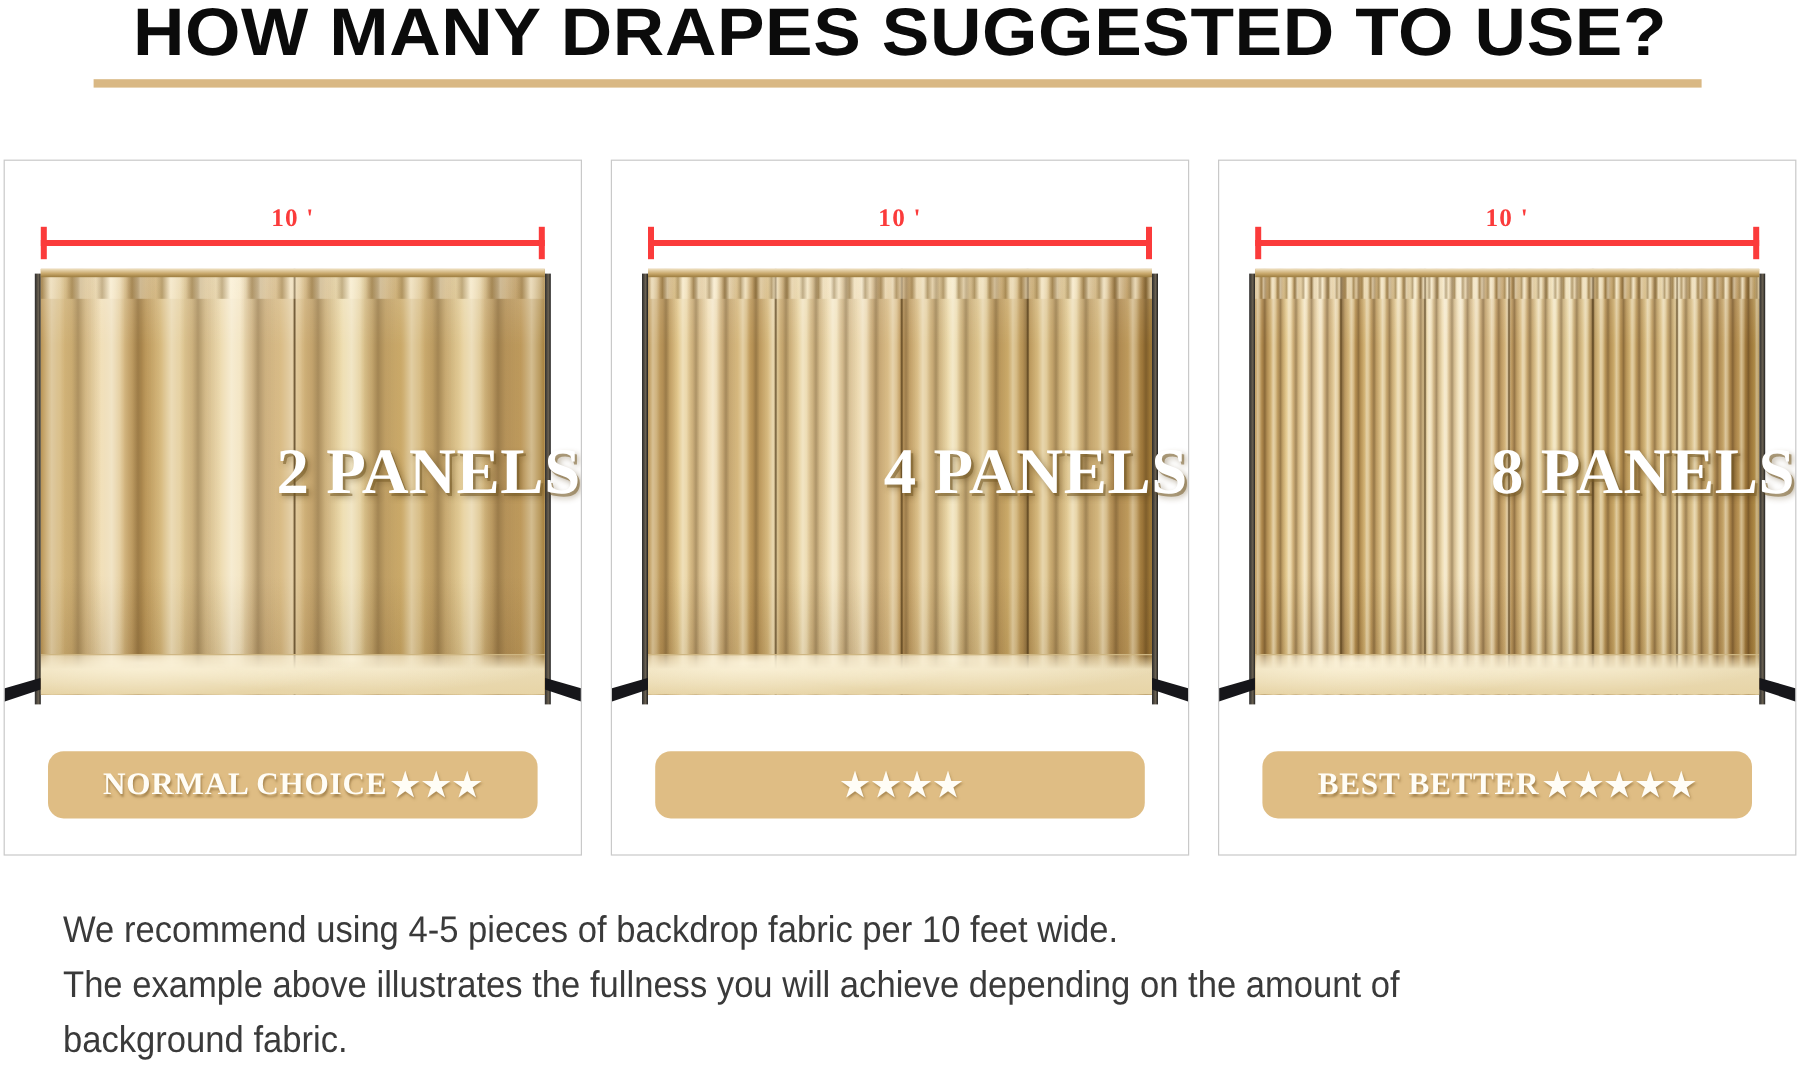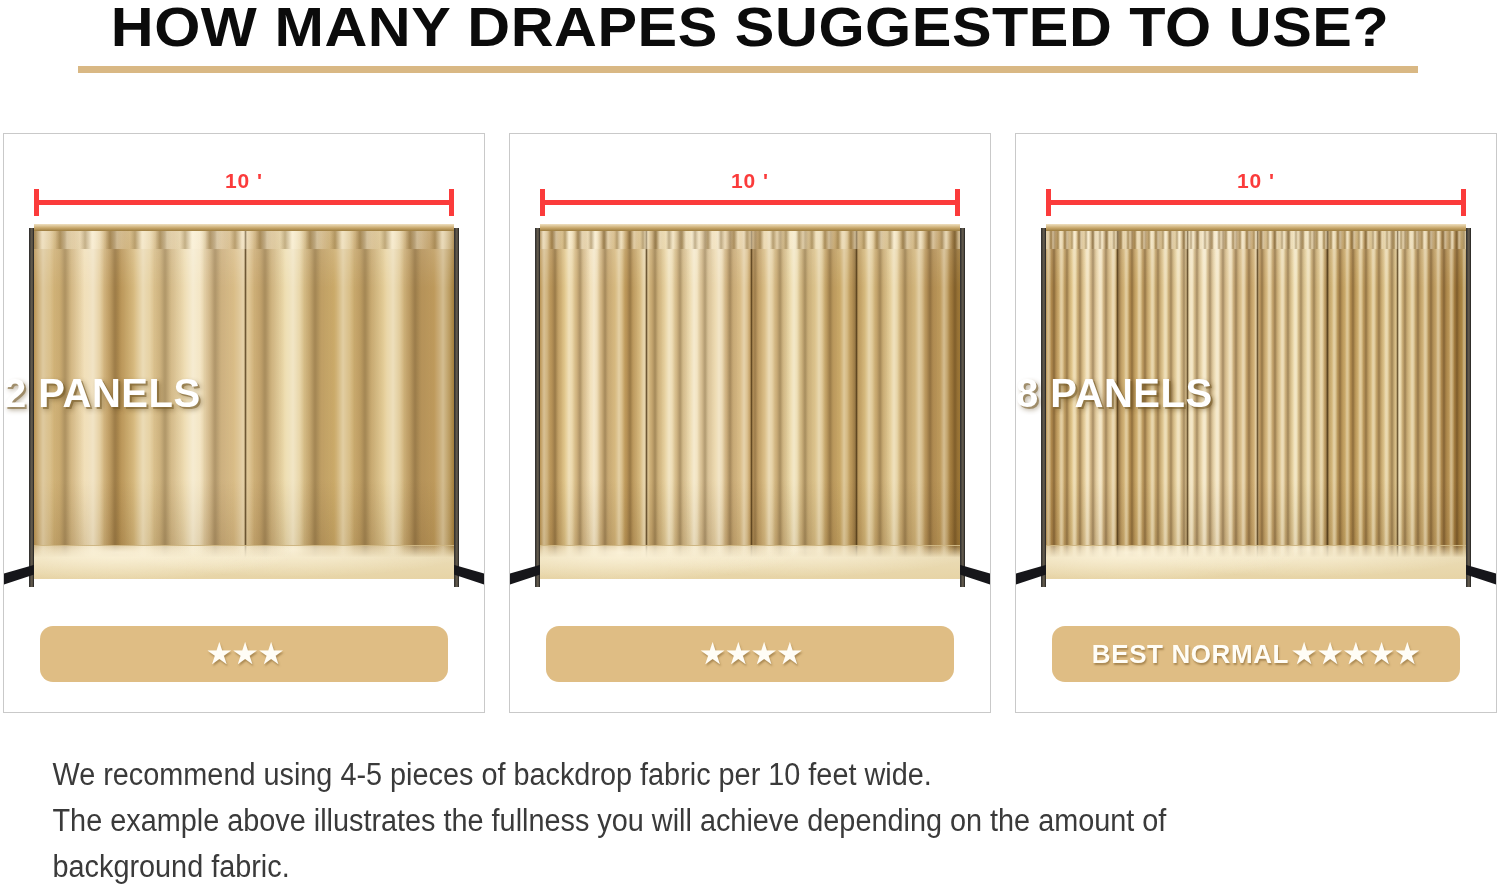--- a/index.html
+++ b/index.html
@@ -53,20 +53,21 @@
   }
 
   
   .cards {
     position: absolute;
     left: 3px; top: 133px;
     width: 1494px;
     height: 580px;
     display: flex;
     gap: 24px;
+    font-family: Liberation Serif, serif;
   }
 
   .card {
     position: relative;
     flex: 1 1 0;
     height: 580px;
     background: #ffffff;
     border: 1px solid #c9c9c9;
     overflow: hidden;
   }
@@ -275,23 +276,23 @@
     width: 3px;
     background: linear-gradient(90deg, rgba(90,64,24,0.0), rgba(70,48,16,0.75), rgba(90,64,24,0.0));
     z-index: 2;
   }
 
   
   .panel-count {
     position: absolute;
     left: 0; right: 0;
     top: 232px;
-    text-align: left;
+    text-align: right;
     font-weight: 700;
-    font-size: 40px;
+    font-size: 54px;
     line-height: 54px;
     letter-spacing: 0.5px;
     color: #ffffff;
     text-shadow:
        2px 2px 0 rgba(120,92,40,0.55),
        3px 3px 5px rgba(90,66,24,0.45);
     z-index: 6;
     white-space: nowrap;
   }
 
@@ -381,20 +382,21 @@
           <div class="gather"></div>
           <div class="hem"></div>
           <div class="rod"></div>
         </div>
       </div>
 
       <div class="panel-count">2 PANELS</div>
 
       <div class="badge">
         <div class="badge-text">
+          <span>NORMAL CHOICE</span>
           <span class="stars">
               <span class="star">★</span>
               <span class="star">★</span>
               <span class="star">★</span>
             </span>
         </div>
       </div>
     </div>
 
     <div class="card">
@@ -418,20 +420,21 @@
           <div class="highlights"></div>
           <div class="seam" style="left:25%"></div>
           <div class="seam" style="left:50%"></div>
           <div class="seam" style="left:75%"></div>
           <div class="gather"></div>
           <div class="hem"></div>
           <div class="rod"></div>
         </div>
       </div>
 
+      <div class="panel-count">4 PANELS</div>
 
       <div class="badge">
         <div class="badge-text">
           <span class="stars">
               <span class="star">★</span>
               <span class="star">★</span>
               <span class="star">★</span>
               <span class="star">★</span>
             </span>
         </div>
@@ -465,21 +468,21 @@
           <div class="gather"></div>
           <div class="hem"></div>
           <div class="rod"></div>
         </div>
       </div>
 
       <div class="panel-count">8 PANELS</div>
 
       <div class="badge">
         <div class="badge-text">
-          <span>BEST NORMAL</span>
+          <span>BEST BETTER</span>
           <span class="stars">
               <span class="star">★</span>
               <span class="star">★</span>
               <span class="star">★</span>
               <span class="star">★</span>
               <span class="star">★</span>
             </span>
         </div>
       </div>
     </div>

